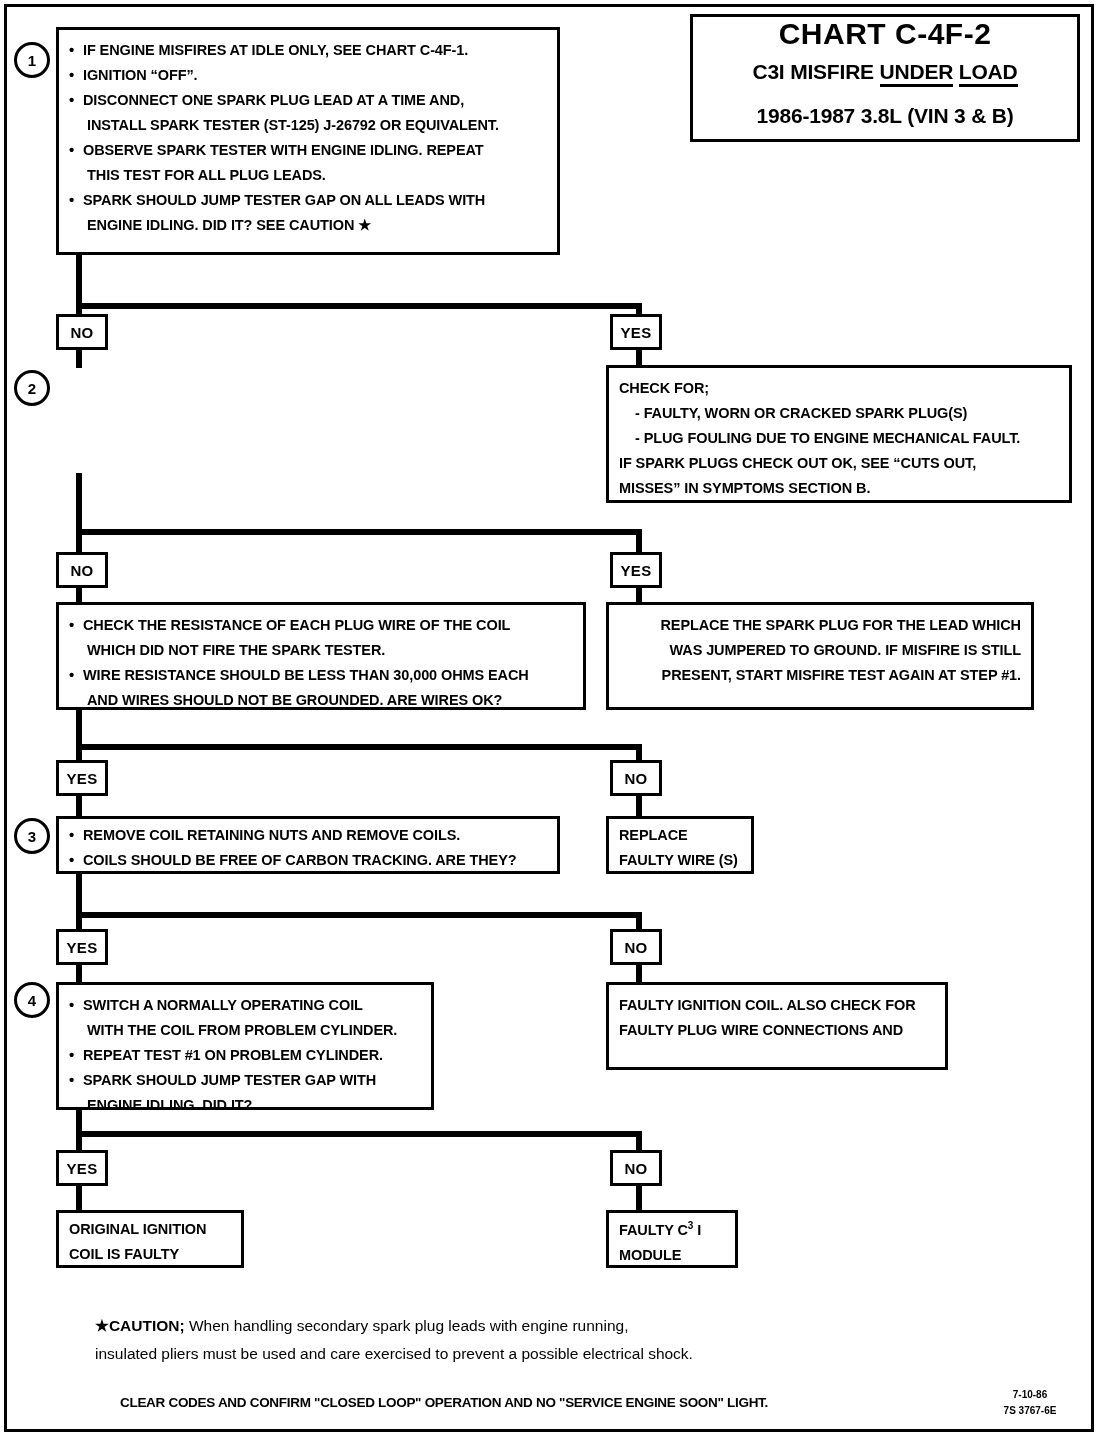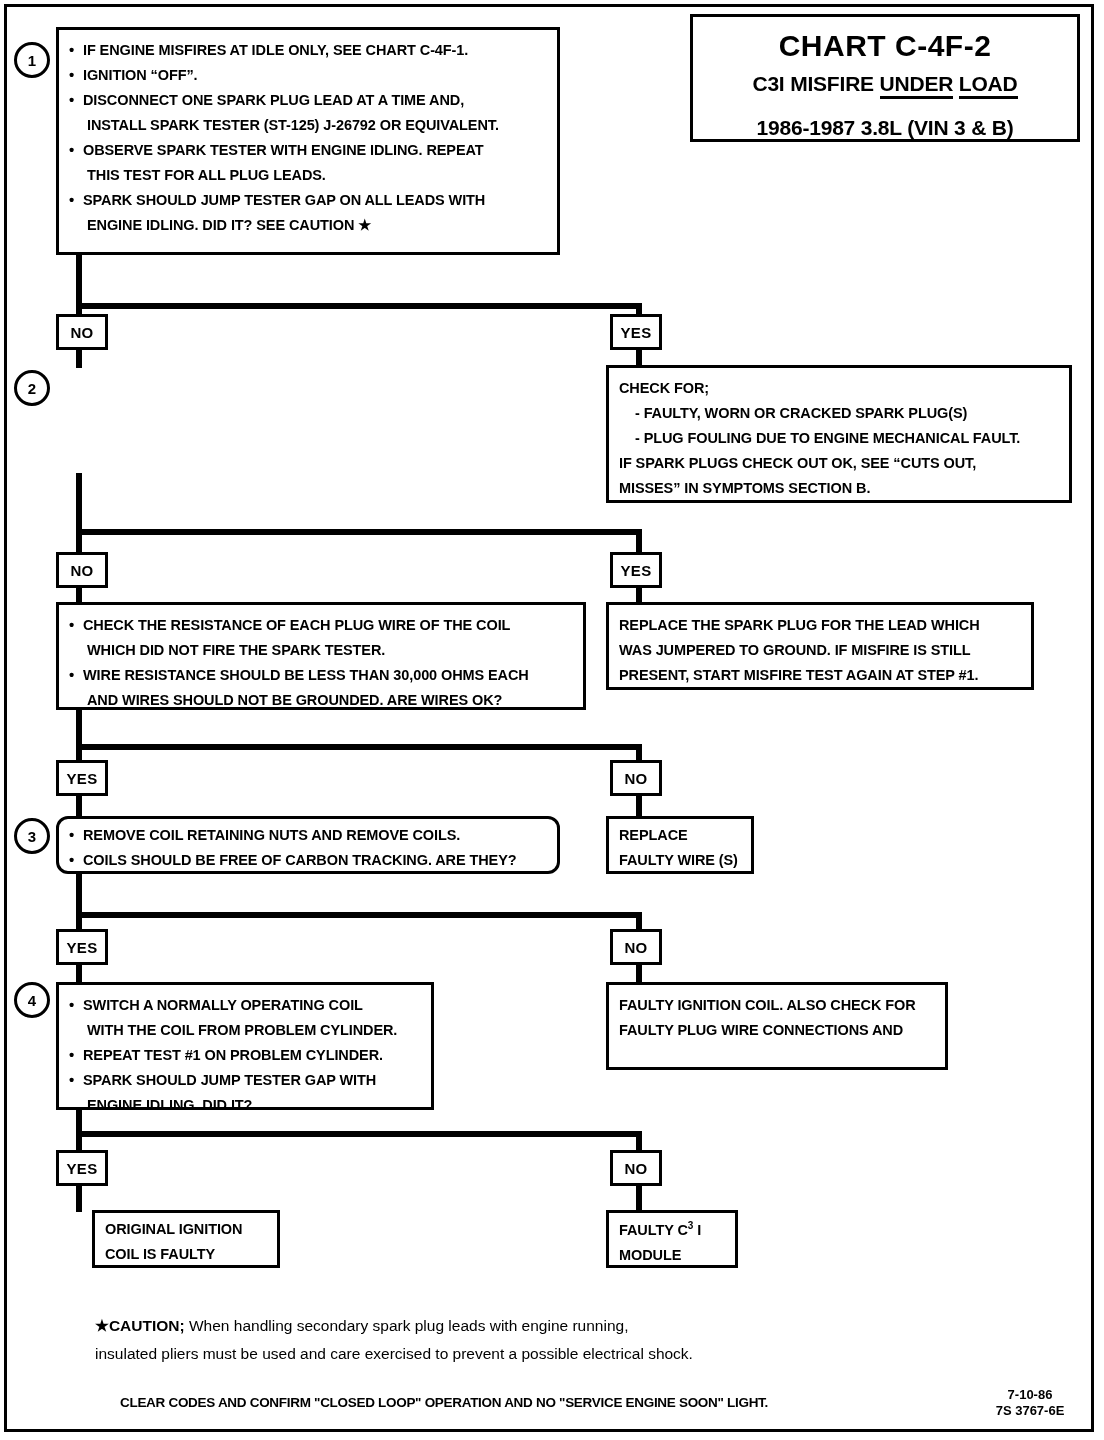--- a/index.html
+++ b/index.html
@@ -69,21 +69,20 @@
   .hline{position:absolute;background:#000;height:6px;z-index:3;}
 
   
   #title-block{
     position:absolute;left:690px;top:14px;width:390px;height:128px;
     border:3px solid #000;box-sizing:border-box;background:#fff;z-index:6;
     text-align:center;
   }
   #title-main{
     font-size:30px;font-weight:bold;letter-spacing:0.5px;
-    margin-top:12px;
   }
   #title-sub1{
     font-size:21px;font-weight:bold;margin-top:9px;letter-spacing:-0.2px;
   }
   #title-sub1 .u{border-bottom:3px solid #000;padding-bottom:1px;}
   #title-sub2{
     font-size:21px;font-weight:bold;margin-top:20px;letter-spacing:-0.2px;
   }
 
   
@@ -92,21 +91,21 @@
     font-size:15.5px;line-height:28px;color:#000;
   }
   #caution .hd{font-weight:bold;}
   #footer-note{
     position:absolute;left:120px;top:1395px;width:810px;
     font-size:13.5px;font-weight:bold;letter-spacing:-0.3px;
     white-space:nowrap;
   }
   #footer-date{
     position:absolute;left:975px;top:1387px;width:110px;
-    font-size:13px;font-weight:bold;text-align:center;line-height:16px;
+    font-size:10px;font-weight:bold;text-align:center;line-height:16px;
   }
   .sup{font-size:10px;vertical-align:super;}
 </style>
 </head>
 <body>
 
 <div id="page">
   <div id="outer-border"></div>
 
   <div id="title-block">
@@ -159,37 +158,37 @@
   <div class="vline" style="left:76px;top:586px;height:20px;"></div>
   <div class="vline" style="left:636px;top:586px;height:20px;"></div>
 
   <div class="box" style="left:56px;top:602px;width:530px;height:108px;">
     <ul>
       <li><span>CHECK THE RESISTANCE OF EACH PLUG WIRE OF THE COIL</span><span class="cont">WHICH DID NOT FIRE THE SPARK TESTER.</span></li>
       <li><span>WIRE RESISTANCE SHOULD BE LESS THAN 30,000 OHMS EACH</span><span class="cont">AND WIRES SHOULD NOT BE GROUNDED.  ARE WIRES OK?</span></li>
     </ul>
   </div>
 
-  <div class="box" style="left:606px;top:602px;width:428px;height:88px;">
+  <div class="box" style="left:606px;top:602px;width:428px;height:108px;text-align:right;">
     <div class="plain">REPLACE THE SPARK PLUG FOR THE LEAD WHICH</div>
     <div class="plain">WAS JUMPERED TO GROUND.  IF MISFIRE IS STILL</div>
     <div class="plain">PRESENT, START MISFIRE TEST AGAIN AT STEP #1.</div>
   </div>
 
   <div class="vline" style="left:76px;top:710px;height:62px;"></div>
   <div class="hline" style="left:76px;top:744px;width:566px;"></div>
   <div class="vline" style="left:636px;top:744px;height:22px;"></div>
 
   <div class="tag" style="left:56px;top:760px;">YES</div>
   <div class="tag" style="left:610px;top:760px;">NO</div>
 
   <div class="vline" style="left:76px;top:794px;height:24px;"></div>
   <div class="vline" style="left:636px;top:794px;height:24px;"></div>
 
-  <div class="box" style="left:56px;top:816px;width:504px;height:58px;padding-top:4px;border-radius:12px;">
+  <div class="box" style="left:56px;top:816px;width:504px;height:58px;padding-top:4px;">
     <ul>
       <li><span>REMOVE COIL RETAINING NUTS AND REMOVE COILS.</span></li>
       <li><span>COILS SHOULD BE  FREE OF CARBON TRACKING.  ARE THEY?</span></li>
     </ul>
   </div>
 
   <div class="box" style="left:606px;top:816px;width:148px;height:58px;padding-top:4px;">
     <div class="plain">REPLACE</div>
     <div class="plain">FAULTY WIRE (S)</div>
   </div>
@@ -220,21 +219,21 @@
   <div class="vline" style="left:76px;top:1110px;height:64px;"></div>
   <div class="hline" style="left:76px;top:1131px;width:566px;"></div>
   <div class="vline" style="left:636px;top:1131px;height:20px;"></div>
 
   <div class="tag" style="left:56px;top:1150px;">YES</div>
   <div class="tag" style="left:610px;top:1150px;">NO</div>
 
   <div class="vline" style="left:76px;top:1184px;height:28px;"></div>
   <div class="vline" style="left:636px;top:1184px;height:28px;"></div>
 
-  <div class="box" style="left:56px;top:1210px;width:188px;height:58px;padding-top:4px;margin-left:36px;">
+  <div class="box" style="left:56px;top:1210px;width:188px;height:58px;padding-top:4px;">
     <div class="plain">ORIGINAL IGNITION</div>
     <div class="plain">COIL IS FAULTY</div>
   </div>
 
   <div class="box" style="left:606px;top:1210px;width:132px;height:58px;padding-top:0;">
     <div class="plain"><span>FAULTY C</span><span class="sup">3</span><span> I</span></div>
     <div class="plain">MODULE</div>
   </div>
 
   <div id="caution">

